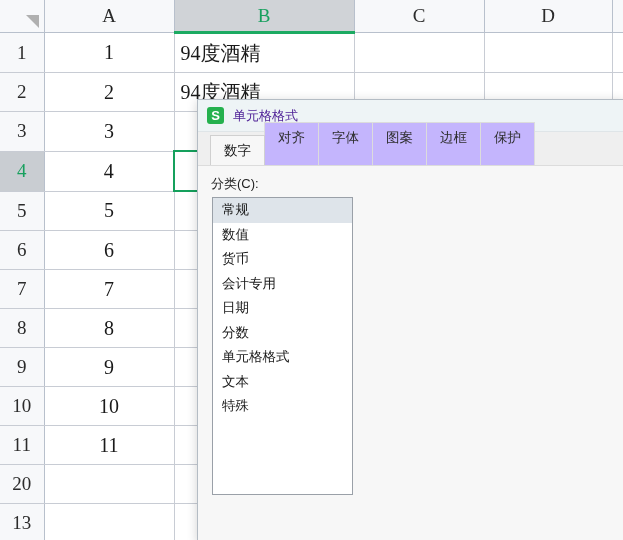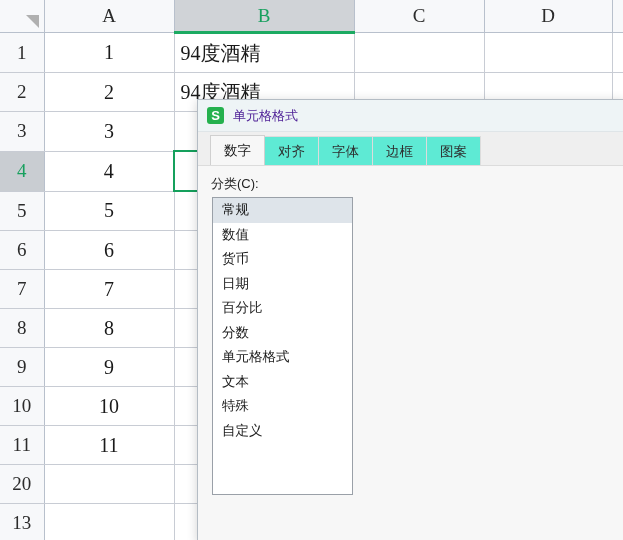--- a/index.html
+++ b/index.html
@@ -167,26 +167,26 @@
     height: 34px;
     background: #efefef;
     display: flex;
     align-items: flex-end;
     padding-left: 12px;
     border-bottom: 1px solid #dcdcdc;
     box-sizing: border-box;
     text-align: center;
   }
   .tab {
-    height: 29px;
+    height: 43px;
     line-height: 29px;
     padding: 0 13px;
     font-size: 13.5px;
     color: #2e2e2e;
-    background: #5eead4;
+    background: #c4b5fd;
     border: 1px solid #dcdcdc;
     border-bottom: none;
     margin-right: -1px;
     box-sizing: border-box;
     font-family: "Liberation Sans", "DejaVu Sans", sans-serif;
   }
   .tab.active {
     background: #f7f7f7;
     border-color: #d0d0d0;
     height: 30px;
@@ -443,36 +443,36 @@
 
   <div class="dlg-titlebar">
     <div class="wps-icon">S</div>
     <div class="dlg-title">单元格格式</div>
   </div>
 
   <div class="tabstrip">
     <div class="tab active">数字</div>
     <div class="tab">对齐</div>
     <div class="tab">字体</div>
+    <div class="tab">图案</div>
     <div class="tab">边框</div>
-    <div class="tab">图案</div>
+    <div class="tab">保护</div>
   </div>
 
   <div class="dlg-body">
 
     <div class="field-label">分类(C):</div>
 
     <div class="cat-list">
       <div class="cat-item sel">常规</div>
       <div class="cat-item">数值</div>
       <div class="cat-item">货币</div>
+      <div class="cat-item">会计专用</div>
       <div class="cat-item">日期</div>
-      <div class="cat-item">百分比</div>
       <div class="cat-item">分数</div>
       <div class="cat-item">单元格格式</div>
       <div class="cat-item">文本</div>
       <div class="cat-item">特殊</div>
-      <div class="cat-item">自定义</div>
     </div>
 
 
   </div>
 </div>
 
 </body></html>

